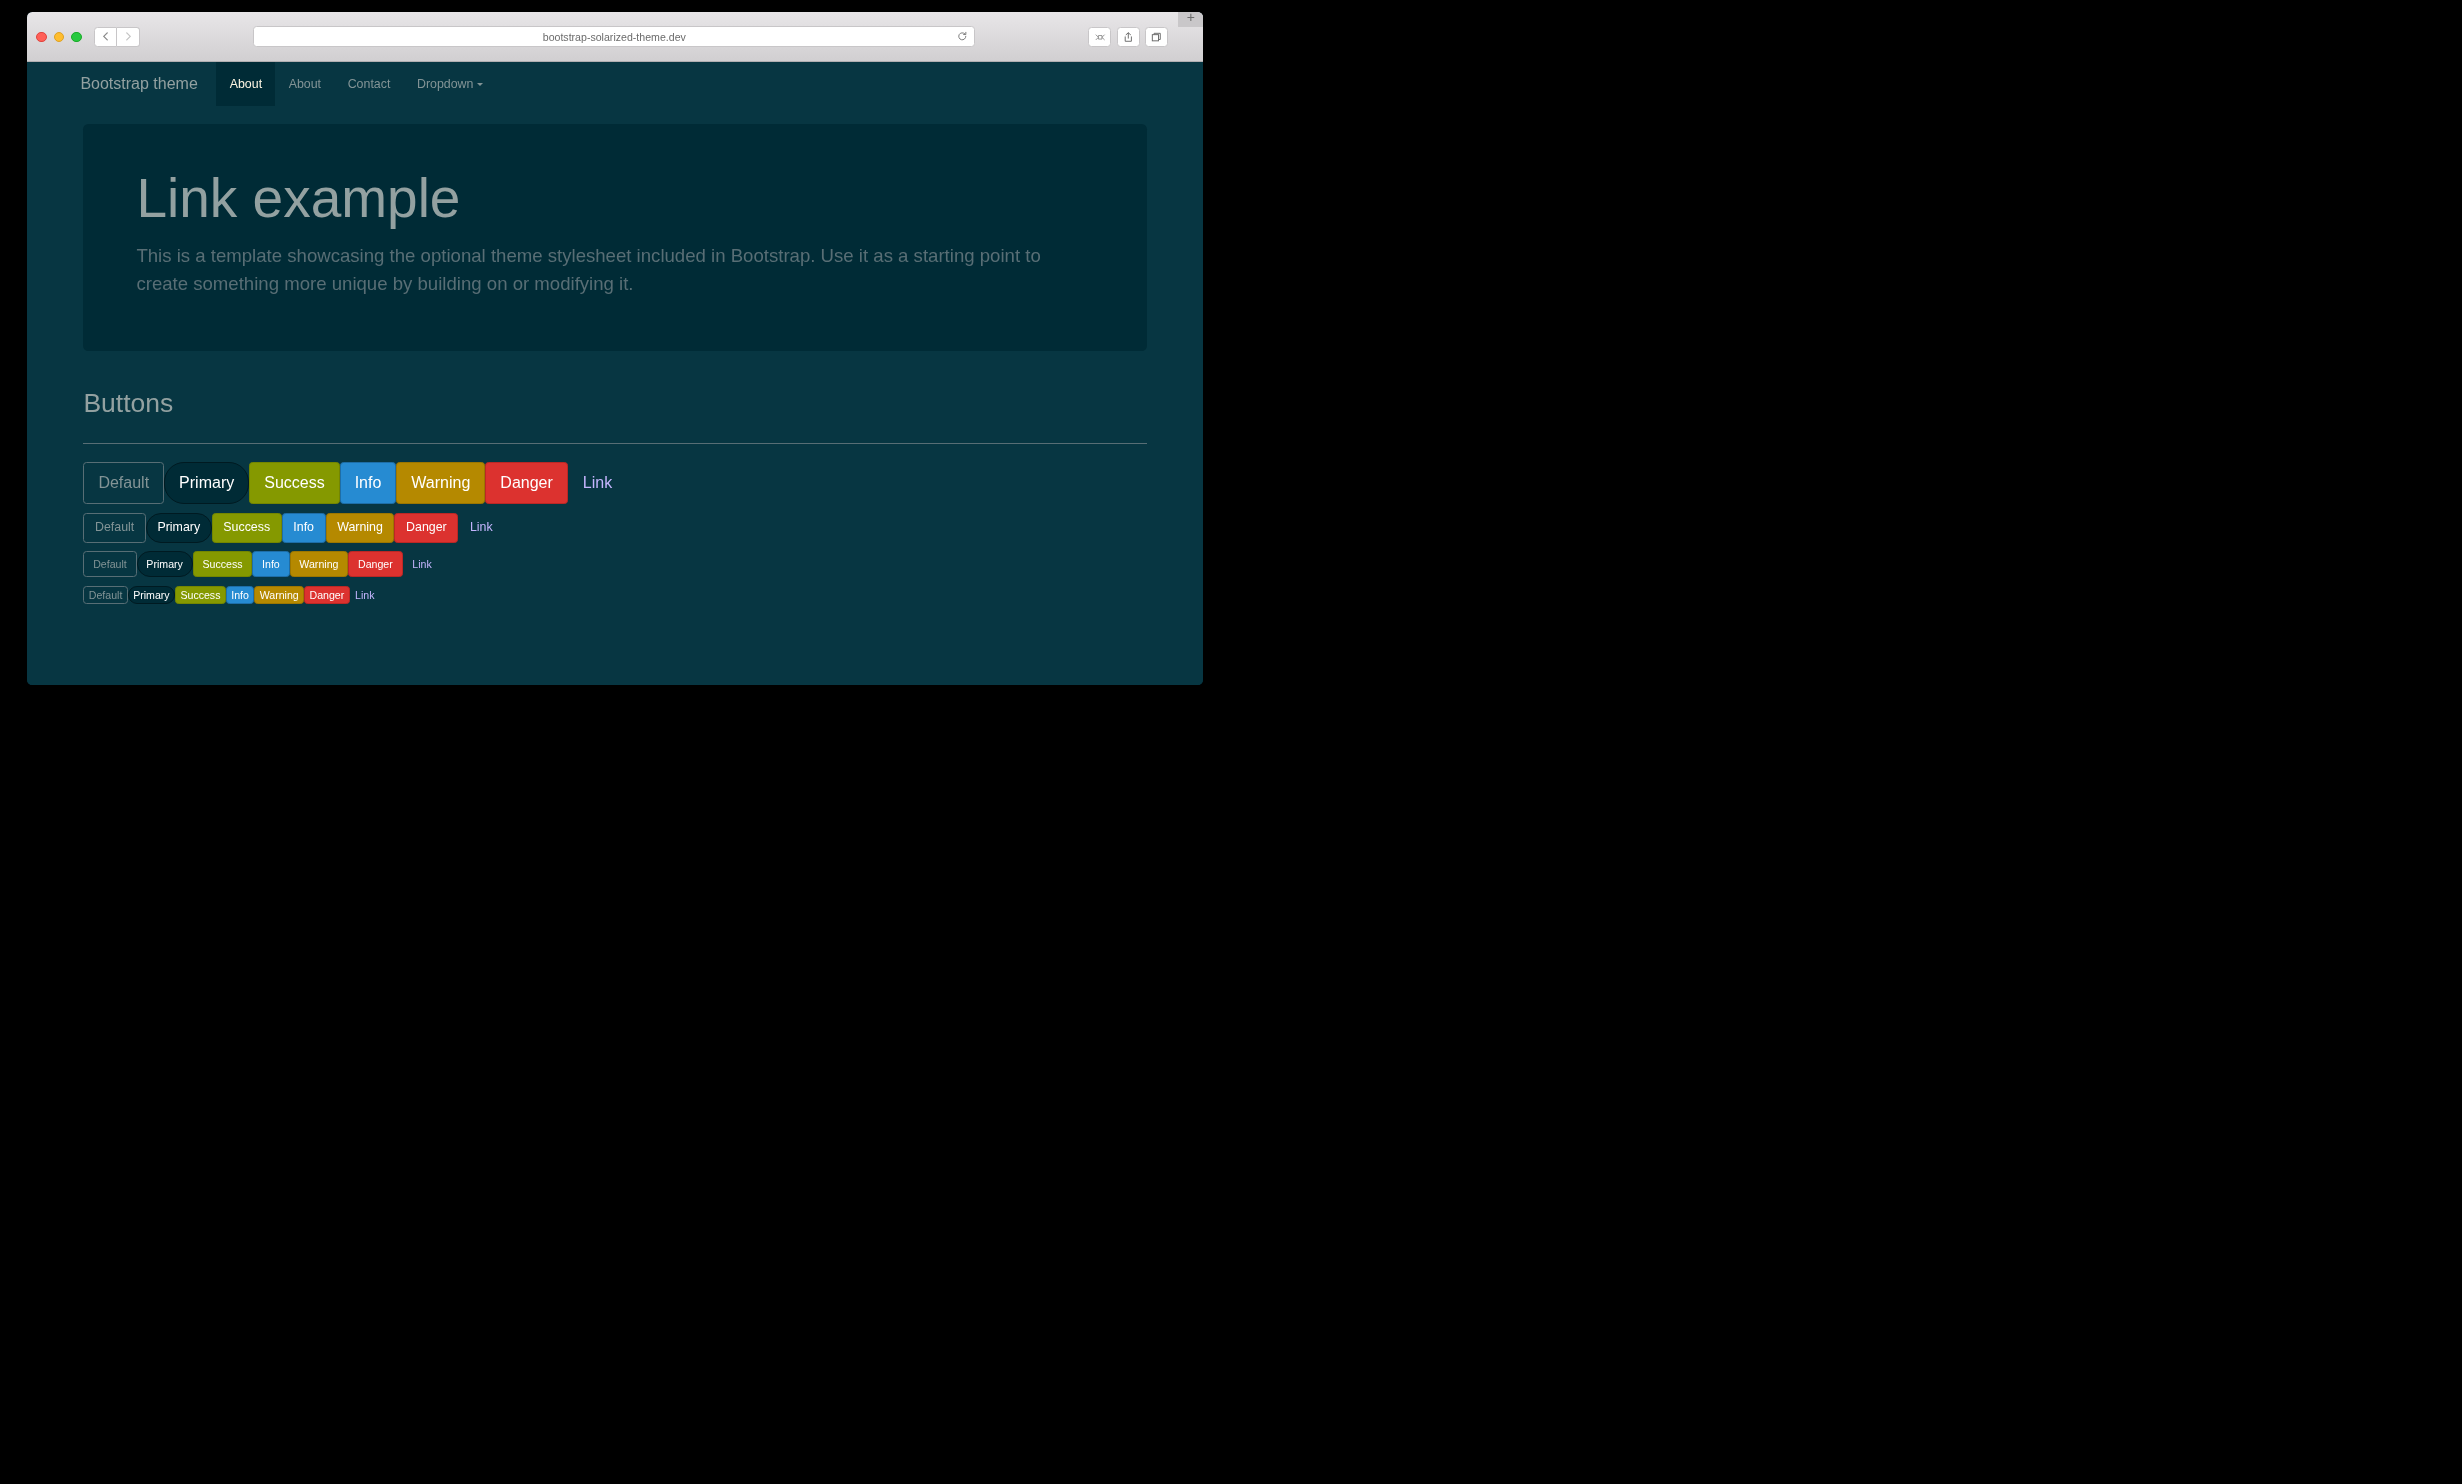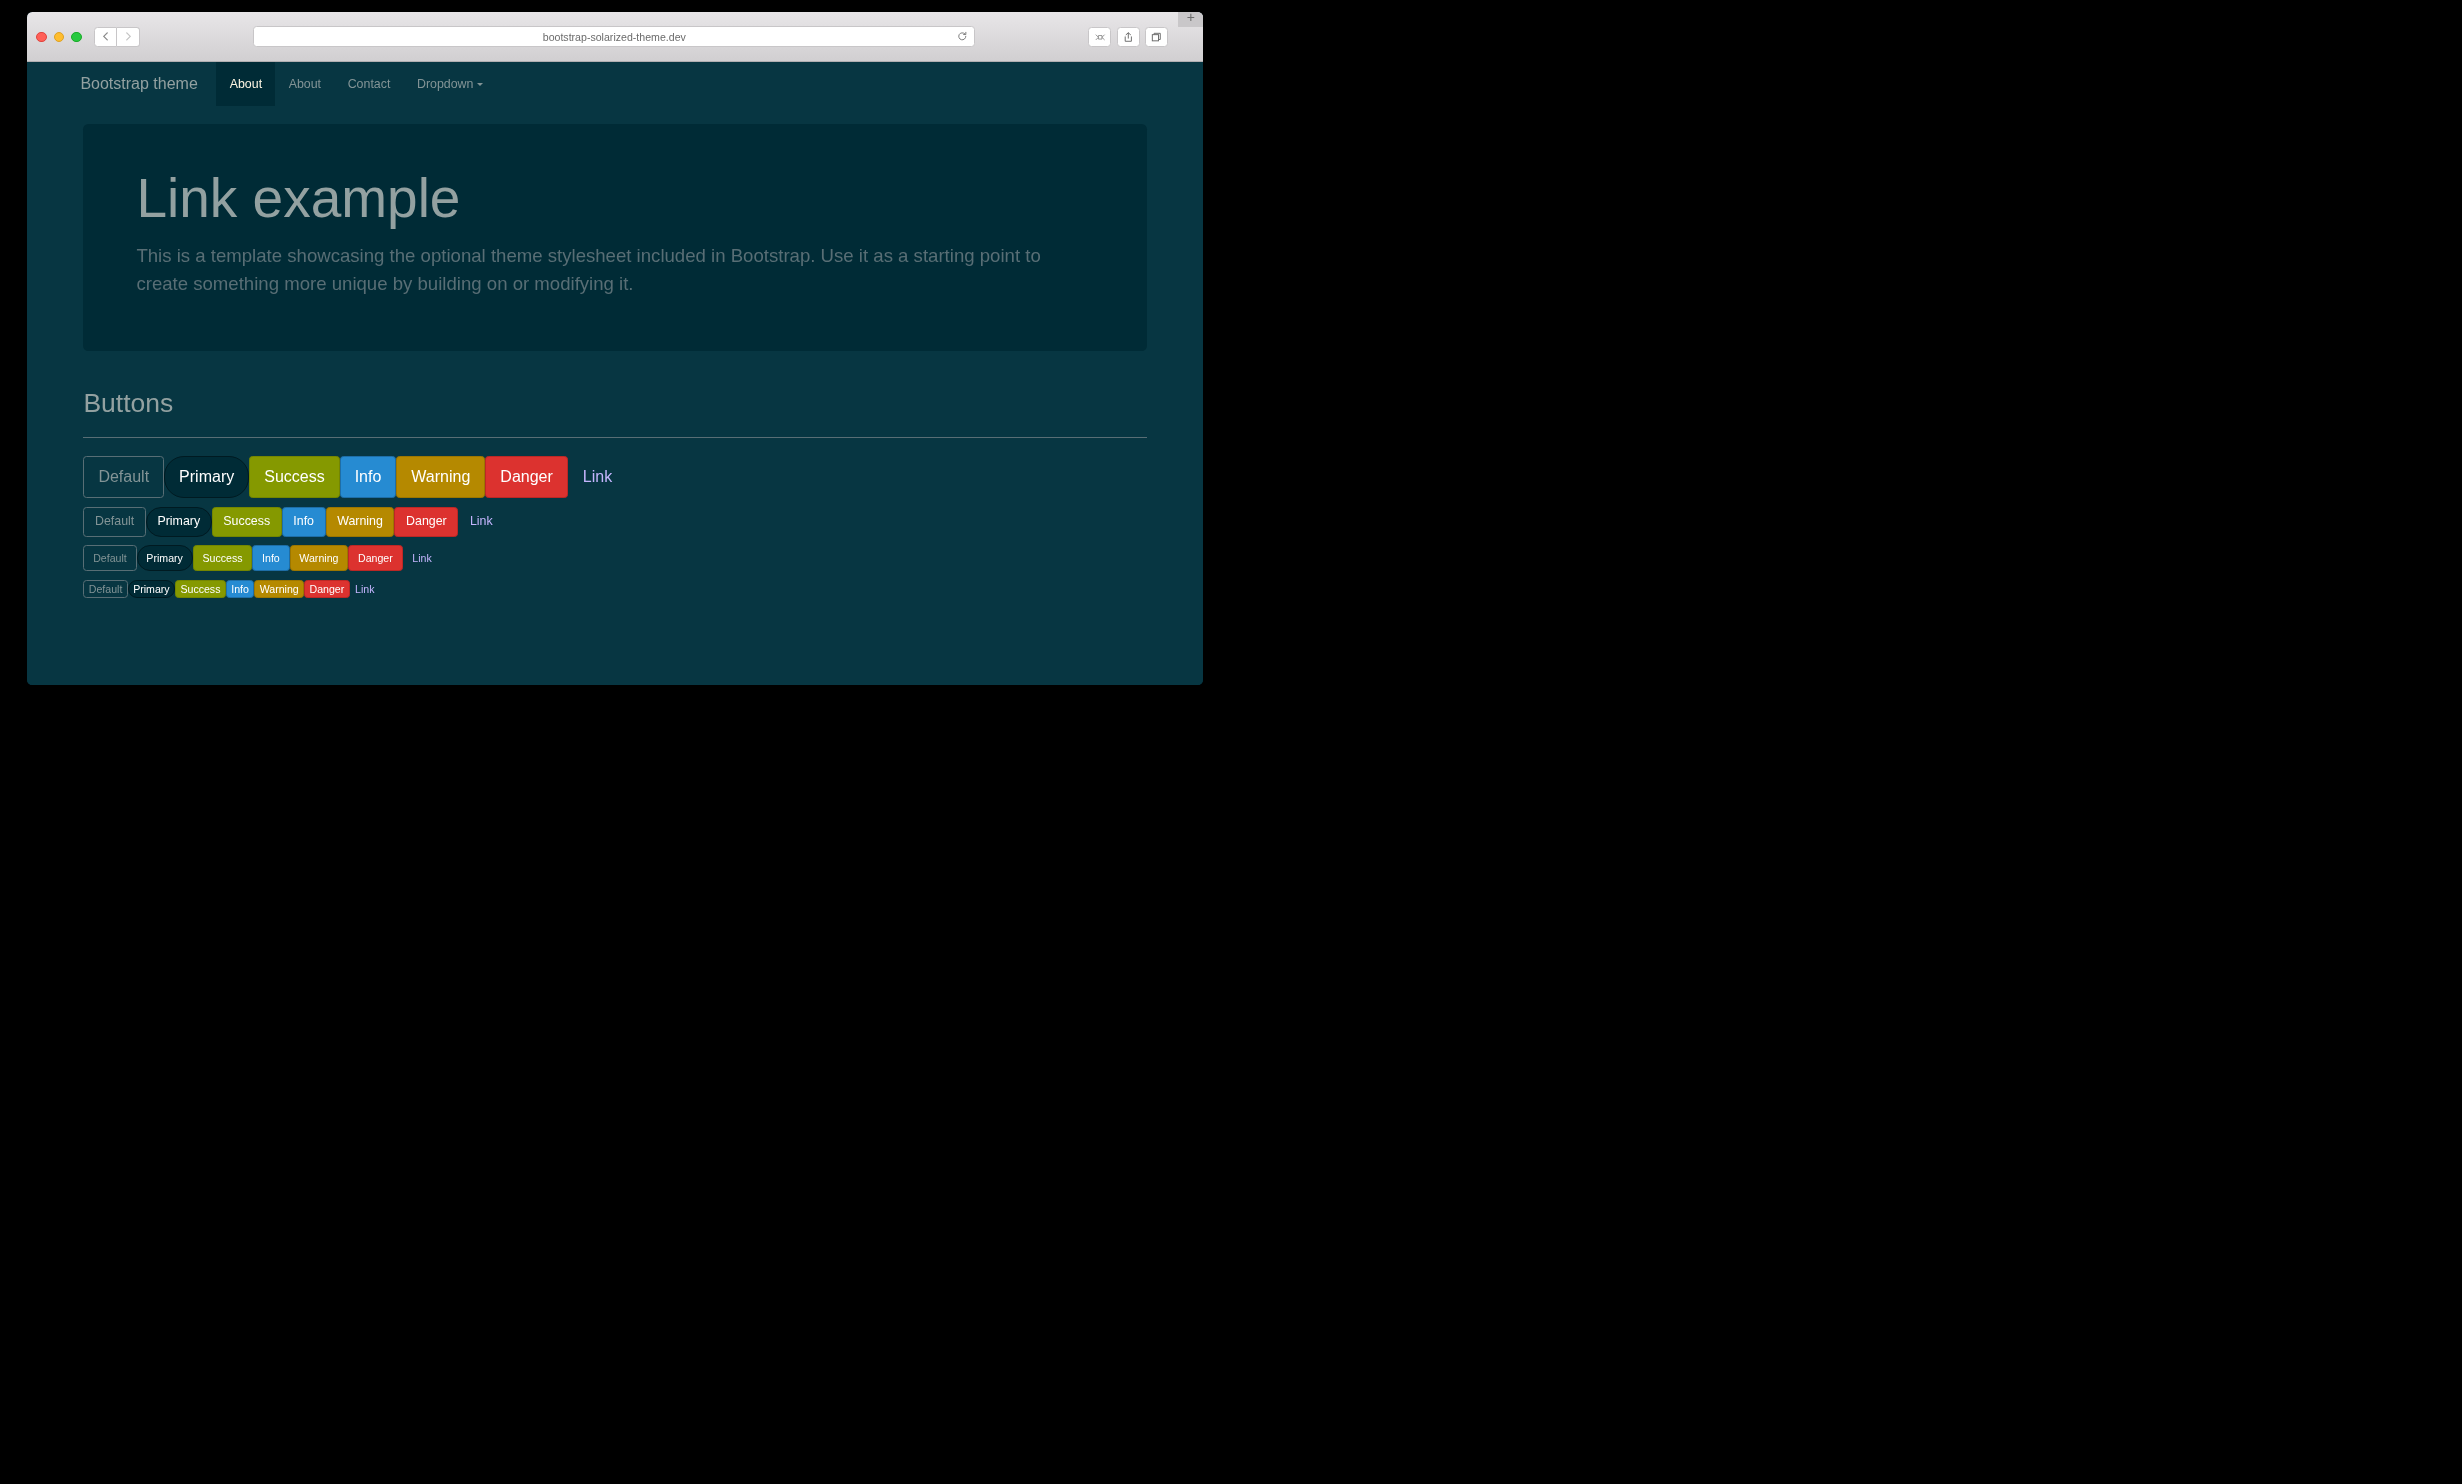--- a/index.html
+++ b/index.html
@@ -134,21 +134,21 @@
     color: #586e75;
     font-size: 18.6px;
     font-weight: 300;
     line-height: 1.5;
   }
   .section-title {
     color: #93a1a1;
     font-size: 26.5px;
     font-weight: 500;
     margin-top: 37px;
-    padding-bottom: 18px;
+    padding-bottom: 24px;
     border-bottom: 0.9px solid #586e75;
   }
   .btn-row { display: flex; gap: 0; margin-top: 17.7px; align-items: center; flex-wrap: wrap;}
   .btn-row + .btn-row { margin-top: 8.8px; }
   .btn {
     border-radius: 3.5px;
     border: 0.9px solid transparent;
     color: #fff;
     cursor: pointer;
     display: inline-flex; align-items: center; justify-content: center;

